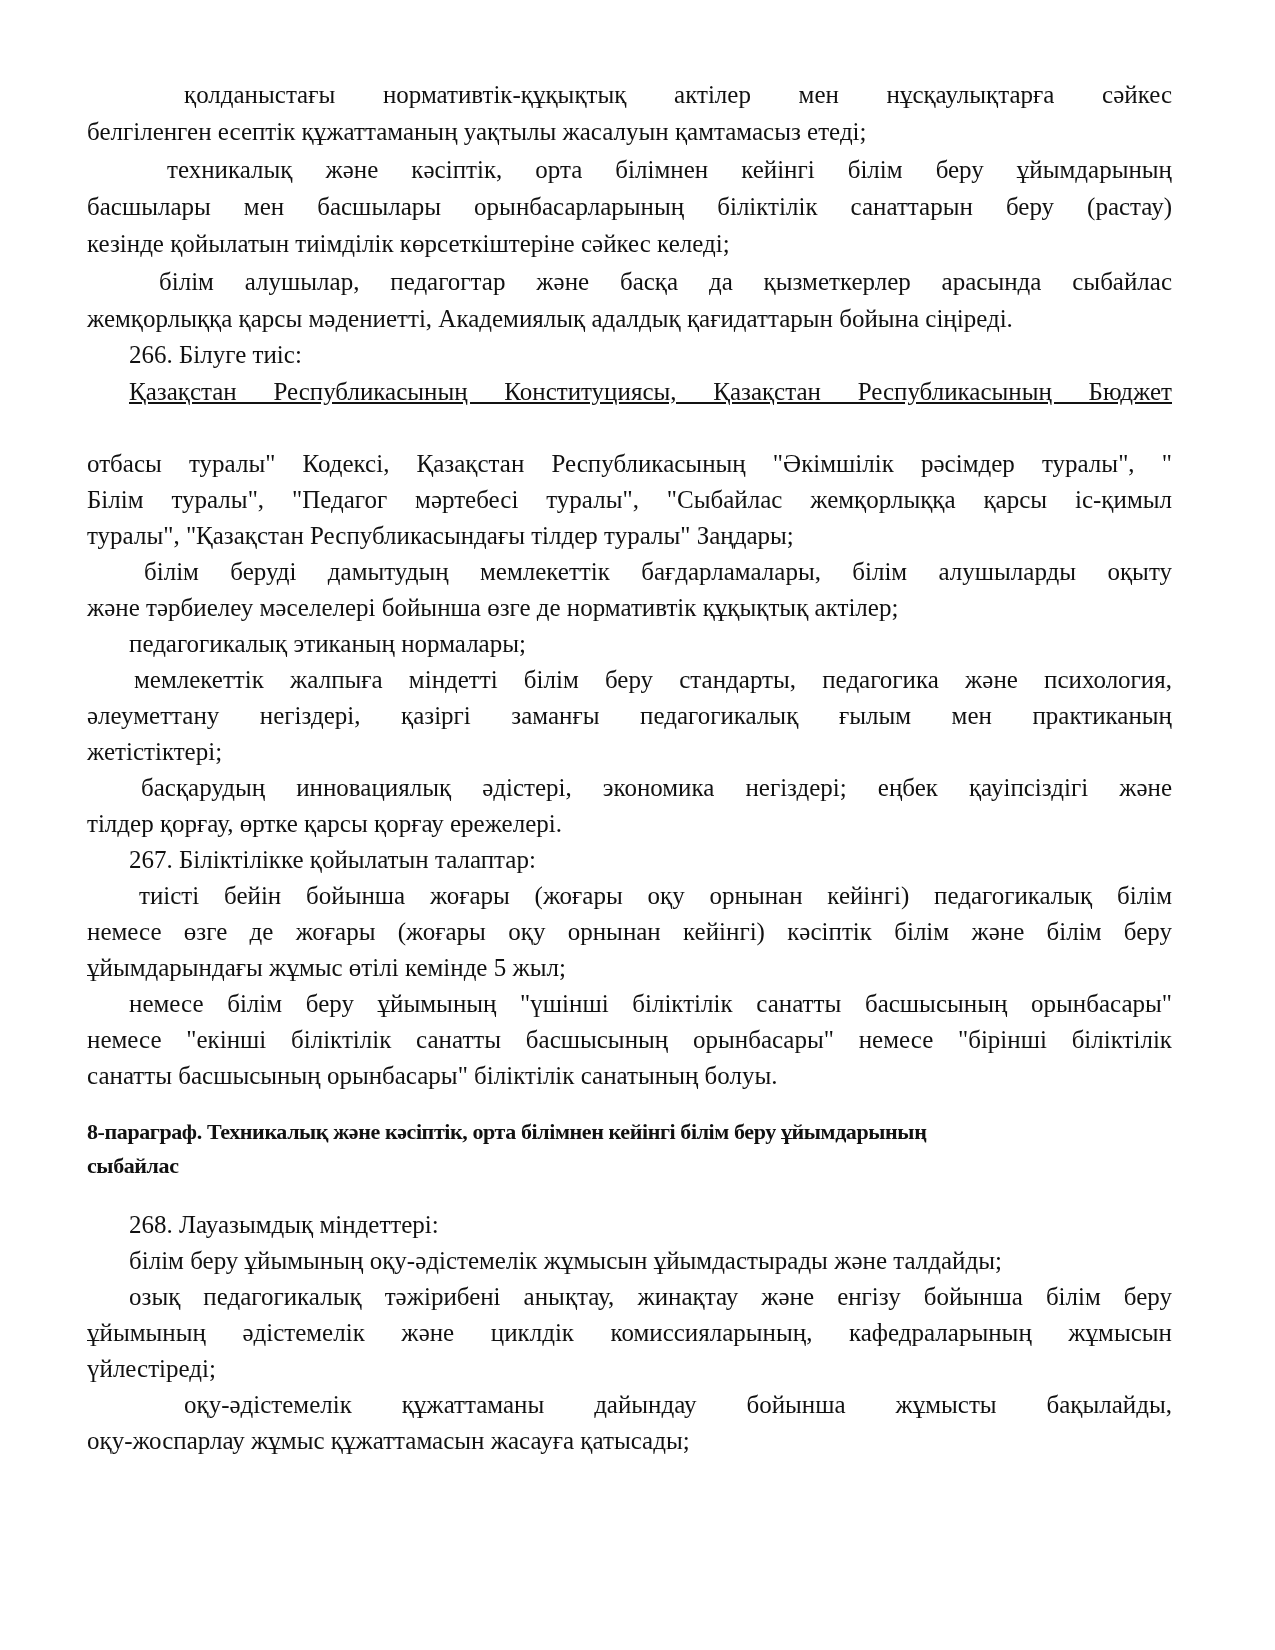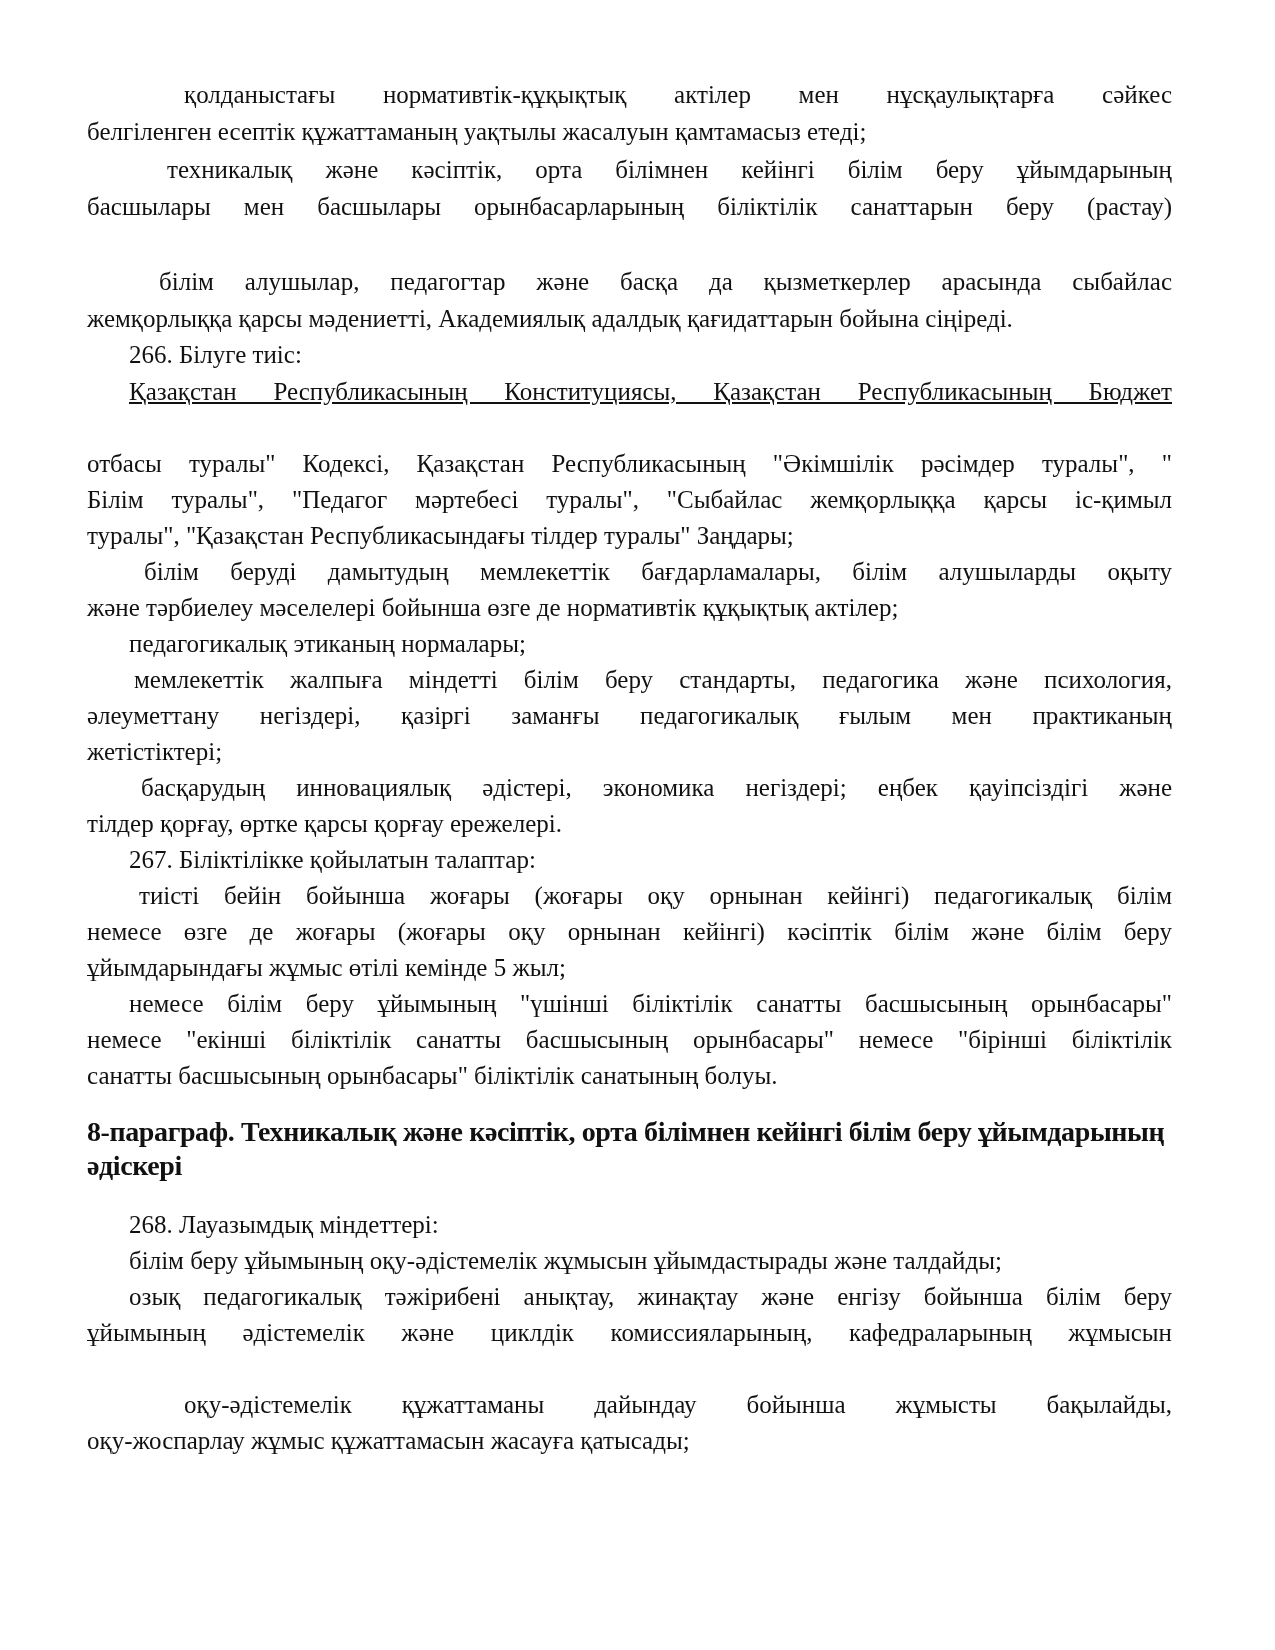--- a/index.html
+++ b/index.html
@@ -33,36 +33,37 @@
       text-align: justify;
       text-align-last: justify;
     }
     .line.last {
       text-align-last: left;
     }
     .heading {
       position: absolute;
       left: 87px;
       width: 1085px;
-      font-size: 28px;
+      font-size: 22px;
       line-height: 30px;
       font-weight: bold;
       white-space: nowrap;
       letter-spacing: -0.4px;
     }
   </style>
 </head>
 <body>
 
 <div class="page">
 
   <div class="line" style="top: 80px; left: 184px; width: 988px; white-space: normal; overflow: visible;">қолданыстағы нормативтік-құқықтық актілер мен нұсқаулықтарға сәйкес</div>
   <div class="line last" style="top:117px;">белгіленген есептік құжаттаманың уақтылы жасалуын қамтамасыз етеді;</div>
   <div class="line" style="top: 155px; left: 167px; width: 1005px; white-space: normal; overflow: visible;">техникалық және кәсіптік, орта білімнен кейінгі білім беру ұйымдарының</div>
   <div class="line" style="top: 192px; white-space: normal; overflow: visible;">басшылары мен басшылары орынбасарларының біліктілік санаттарын беру (растау)</div>
+  <div class="line last" style="top:229px;">кезінде қойылатын тиімділік көрсеткіштеріне сәйкес келеді;</div>
   <div class="line" style="top: 267px; left: 159px; width: 1013px; white-space: normal; overflow: visible;">білім алушылар, педагогтар және басқа да қызметкерлер арасында сыбайлас</div>
   <div class="line last" style="top:304px;">жемқорлыққа қарсы мәдениетті, Академиялық адалдық қағидаттарын бойына сіңіреді.</div>
   <div class="line last" style="top:340px;left:129px;width:1043px;">266. Білуге тиіс:</div>
   <div class="line" style="top: 377px; left: 129px; width: 1043px; white-space: normal; overflow: visible; text-decoration: underline;">Қазақстан Республикасының Конституциясы, Қазақстан Республикасының Бюджет</div>
   <div class="line" style="top: 449px; white-space: normal; overflow: visible;">отбасы туралы" Кодексі, Қазақстан Республикасының "Әкімшілік рәсімдер туралы", "</div>
   <div class="line" style="top: 485px; white-space: normal; overflow: visible;">Білім туралы", "Педагог мәртебесі туралы", "Сыбайлас жемқорлыққа қарсы іс-қимыл</div>
   <div class="line last" style="top:521px;">туралы", "Қазақстан Республикасындағы тілдер туралы" Заңдары;</div>
   <div class="line" style="top: 557px; left: 144px; width: 1028px; white-space: normal; overflow: visible;">білім беруді дамытудың мемлекеттік бағдарламалары, білім алушыларды оқыту</div>
   <div class="line last" style="top:593px;">және тәрбиелеу мәселелері бойынша өзге де нормативтік құқықтық актілер;</div>
   <div class="line last" style="top:629px;left:129px;width:1043px;">педагогикалық этиканың нормалары;</div>
@@ -73,22 +74,23 @@
   <div class="line last" style="top:809px;">тілдер қорғау, өртке қарсы қорғау ережелері.</div>
   <div class="line last" style="top:845px;left:129px;width:1043px;">267. Біліктілікке қойылатын талаптар:</div>
   <div class="line" style="top: 881px; left: 139px; width: 1033px; white-space: normal; overflow: visible;">тиісті бейін бойынша жоғары (жоғары оқу орнынан кейінгі) педагогикалық білім</div>
   <div class="line" style="top: 917px; white-space: normal; overflow: visible;">немесе өзге де жоғары (жоғары оқу орнынан кейінгі) кәсіптік білім және білім беру</div>
   <div class="line last" style="top:953px;">ұйымдарындағы жұмыс өтілі кемінде 5 жыл;</div>
   <div class="line" style="top: 989px; left: 129px; width: 1043px; white-space: normal; overflow: visible;">немесе білім беру ұйымының "үшінші біліктілік санатты басшысының орынбасары"</div>
   <div class="line" style="top: 1025px; white-space: normal; overflow: visible;">немесе "екінші біліктілік санатты басшысының орынбасары" немесе "бірінші біліктілік</div>
   <div class="line last" style="top:1061px;">санатты басшысының орынбасары" біліктілік санатының болуы.</div>
 
   <div class="heading" style="top:1117px;">8-параграф. Техникалық және кәсіптік, орта білімнен кейінгі білім беру ұйымдарының</div>
-  <div class="heading" style="top:1151px;">әдіскері</div>
+  <div class="heading" style="top:1151px;">сыбайлас</div>
 
   <div class="line last" style="top:1210px;left:129px;width:1043px;">268. Лауазымдық міндеттері:</div>
   <div class="line last" style="top:1246px;left:129px;width:1043px;">білім беру ұйымының оқу-әдістемелік жұмысын ұйымдастырады және талдайды;</div>
   <div class="line" style="top: 1282px; left: 129px; width: 1043px; white-space: normal; overflow: visible;">озық педагогикалық тәжірибені анықтау, жинақтау және енгізу бойынша білім беру</div>
   <div class="line" style="top: 1318px; white-space: normal; overflow: visible;">ұйымының әдістемелік және циклдік комиссияларының, кафедраларының жұмысын</div>
+  <div class="line last" style="top:1354px;">үйлестіреді;</div>
   <div class="line" style="top: 1390px; left: 184px; width: 988px; white-space: normal; overflow: visible;">оқу-әдістемелік құжаттаманы дайындау бойынша жұмысты бақылайды,</div>
   <div class="line last" style="top:1426px;">оқу-жоспарлау жұмыс құжаттамасын жасауға қатысады;</div>
 
 </div>
 
 </body></html>

